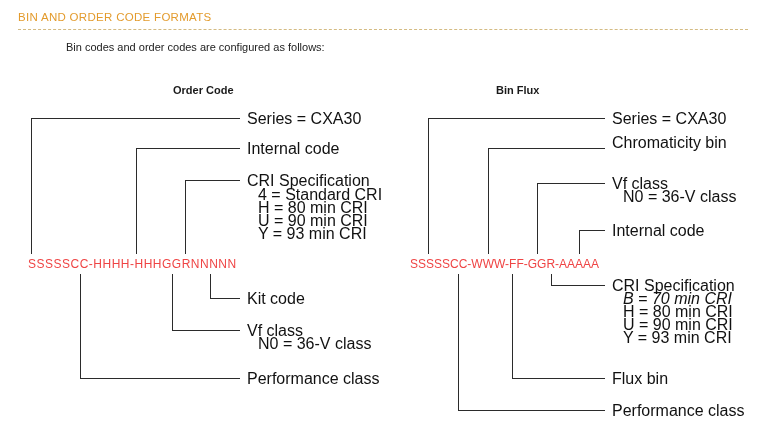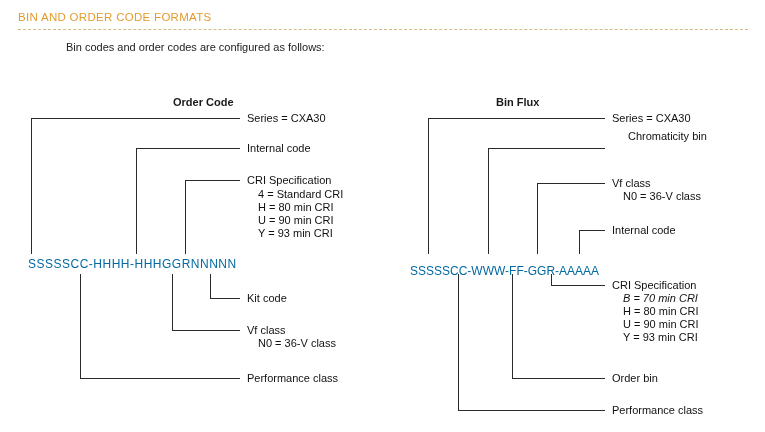--- a/index.html
+++ b/index.html
@@ -30,38 +30,38 @@
   .intro {
     position: absolute;
     left: 18px;
     top: 41px;
     font-size: 11px;
     color: #222222;
     margin-left: 48px;
   }
   .dg-title {
     position: absolute;
-    top: 96px;
+    top: 84px;
     font-size: 11px;
     font-weight: bold;
     white-space: nowrap;
   }
   .code {
     position: absolute;
     top: 257px;
     font-size: 12px;
     line-height: 14px;
-    color: #0369a1;
+    color: #ef4444;
     white-space: nowrap;
   }
   .code.order { letter-spacing: 0.5px; }
   .lbl {
     position: absolute;
     transform: translateY(-50%);
-    font-size: 11px;
+    font-size: 16px;
     line-height: 13px;
     color: #111111;
     white-space: nowrap;
   }
   svg.lines {
     position: absolute;
     left: 0; top: 0;
     width: 765px; height: 432px;
   }
   svg.lines polyline {
@@ -110,29 +110,29 @@
     <div class="lbl" style="left:258px; top:220px;">U = 90 min CRI</div>
     <div class="lbl" style="left:258px; top:233px;">Y = 93 min CRI</div>
     <div class="lbl" style="left:247px; top:298px;">Kit code</div>
     <div class="lbl" style="left:247px; top:330px;">Vf class</div>
     <div class="lbl" style="left:258px; top:343px;">N0 = 36-V class</div>
     <div class="lbl" style="left:247px; top:378px;">Performance class</div>
   </div>
 
   <div>
     <div class="dg-title" style="left:496px;">Bin Flux</div>
-    <div class="code bin" style="left:410px;margin-top:7px;">SSSSSCC-WWW-FF-GGR-AAAAA</div>
+    <div class="code bin" style="left:410px;">SSSSSCC-WWW-FF-GGR-AAAAA</div>
 
     <div class="lbl" style="left:612px; top:118px;">Series = CXA30</div>
-    <div class="lbl" style="left:612px; top:136px;margin-left:16px;">Chromaticity bin</div>
+    <div class="lbl" style="left:612px; top:142px;">Chromaticity bin</div>
     <div class="lbl" style="left:612px; top:183px;">Vf class</div>
     <div class="lbl" style="left:623px; top:196px;">N0 = 36-V class</div>
     <div class="lbl" style="left:612px; top:230px;">Internal code</div>
     <div class="lbl" style="left:612px; top:285px;">CRI Specification</div>
     <div class="lbl" style="left:623px; top:298px;font-style:italic;">B = 70 min CRI</div>
     <div class="lbl" style="left:623px; top:311px;">H = 80 min CRI</div>
     <div class="lbl" style="left:623px; top:324px;">U = 90 min CRI</div>
     <div class="lbl" style="left:623px; top:337px;">Y = 93 min CRI</div>
-    <div class="lbl" style="left:612px; top:378px;">Order bin</div>
+    <div class="lbl" style="left:612px; top:378px;">Flux bin</div>
     <div class="lbl" style="left:612px; top:410px;">Performance class</div>
   </div>
 
 </div>
 
 </body></html>

